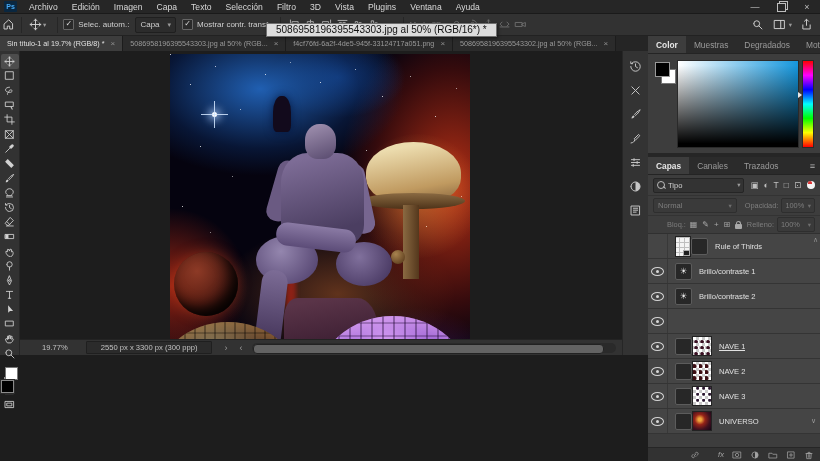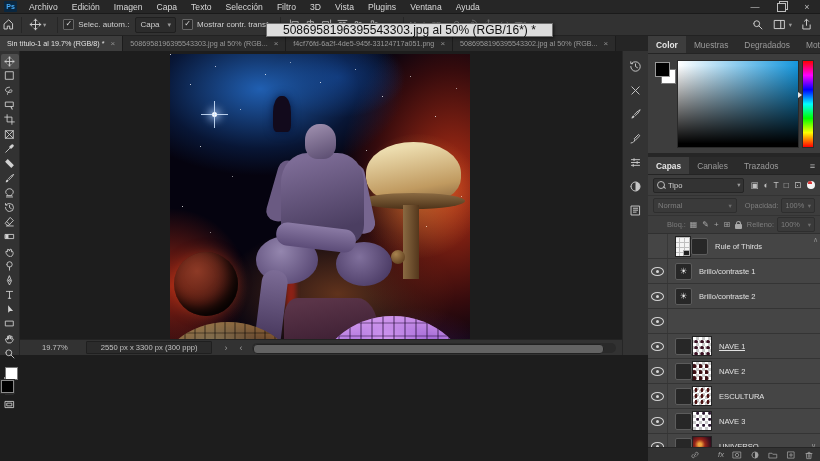--- a/index.html
+++ b/index.html
@@ -20,21 +20,21 @@
   .ob-icon svg path{stroke:#cfcfcf;stroke-width:1.2;fill:none;stroke-linecap:round;stroke-linejoin:round;}
   .chk{width:9px;height:9px;background:#2a2a2a;border:1px solid #666;border-radius:1px;color:#ddd;font-size:8px;line-height:8px;text-align:center;margin-right:4px;}
   .ob-label{font-size:8px;color:#cfcfcf;white-space:nowrap;}
   .ob-select{display:flex;align-items:center;background:#2c2c2c;border:1px solid #1f1f1f;border-radius:2px;height:14px;padding:0 4px;margin:0 6px;font-size:8px;color:#cfcfcf;}
   .ob-select .chev{margin-left:8px;color:#9a9a9a;font-size:7px;}
   .dim{opacity:.45;}
   .ob-right{margin-left:auto;display:flex;align-items:center;margin-right:6px;}
   .align-row{display:flex;align-items:center;}
   .align-row .ob-icon{opacity:.8;}
   
-  #tooltip{position:absolute;left:266px;top:23px;height:12px;background:#dcdcdc;border:1px solid #6e6e6e;color:#111;font-size:12px;line-height:12px;padding:0 16px;z-index:60;white-space:nowrap;box-shadow:1px 1px 3px rgba(0,0,0,.55);}
+  #tooltip{position:absolute;left:266px;top:23px;height:12px;background:#dcdcdc;border:1px solid #6e6e6e;color:#111;font-size:10px;line-height:12px;padding:0 9px;z-index:60;white-space:nowrap;box-shadow:1px 1px 3px rgba(0,0,0,.55);}
   
   #tabbar{position:absolute;left:0;top:36px;width:648px;height:15px;background:#252525;display:flex;overflow:hidden;}
   .dtab{display:flex;align-items:center;padding:0 7px;font-size:7.2px;color:#999;background:#2b2b2b;border-right:1px solid #1c1c1c;white-space:nowrap;max-width:230px;overflow:hidden;}
   .dtab.active{background:#3d3d3d;color:#e2e2e2;}
   .dtab .tclose{margin-left:6px;color:#8f8f8f;font-size:8px;}
   
   #workarea{position:absolute;left:0;top:51px;width:648px;height:304px;display:flex;}
   
   #toolbar{width:20px;background:#323232;border-right:1px solid #262626;box-sizing:border-box;display:flex;flex-direction:column;align-items:center;padding-top:3px;}
   .tool{flex:0 0 14.6px;width:18px;display:flex;align-items:center;justify-content:center;border-radius:2px;}
@@ -782,59 +782,45 @@
                 <span class="clip"></span>
 
                 <span class="adjicon" hidden=""></span>
 
                 <span class="thumb nave2"></span>
                 <span class="lname">NAVE 2</span>
                 <span class="lchev"></span>
               </div>
             </div>
 
+
             <div class="layer-row">
               <div class="eyecell">
                 <span class="eye"></span>
               </div>
               <div class="lbody">
                 <span class="clip"></span>
 
                 <span class="adjicon" hidden=""></span>
 
-                <span class="thumb escultura"></span>
-                <span class="lname">ESCULTURA</span>
+                <span class="thumb nave3"></span>
+                <span class="lname">NAVE 3</span>
                 <span class="lchev"></span>
               </div>
             </div>
 
             <div class="layer-row">
               <div class="eyecell">
                 <span class="eye"></span>
               </div>
               <div class="lbody">
                 <span class="clip"></span>
 
                 <span class="adjicon" hidden=""></span>
 
-                <span class="thumb nave3"></span>
-                <span class="lname">NAVE 3</span>
-                <span class="lchev"></span>
-              </div>
-            </div>
-
-            <div class="layer-row">
-              <div class="eyecell">
-                <span class="eye"></span>
-              </div>
-              <div class="lbody">
-                <span class="clip"></span>
-
-                <span class="adjicon" hidden=""></span>
-
                 <span class="thumb universo"></span>
                 <span class="lname">UNIVERSO</span>
                 <span class="lchev">∨</span>
               </div>
             </div>
           </div>
       </div>
 
       <div id="actionsbar">
 

